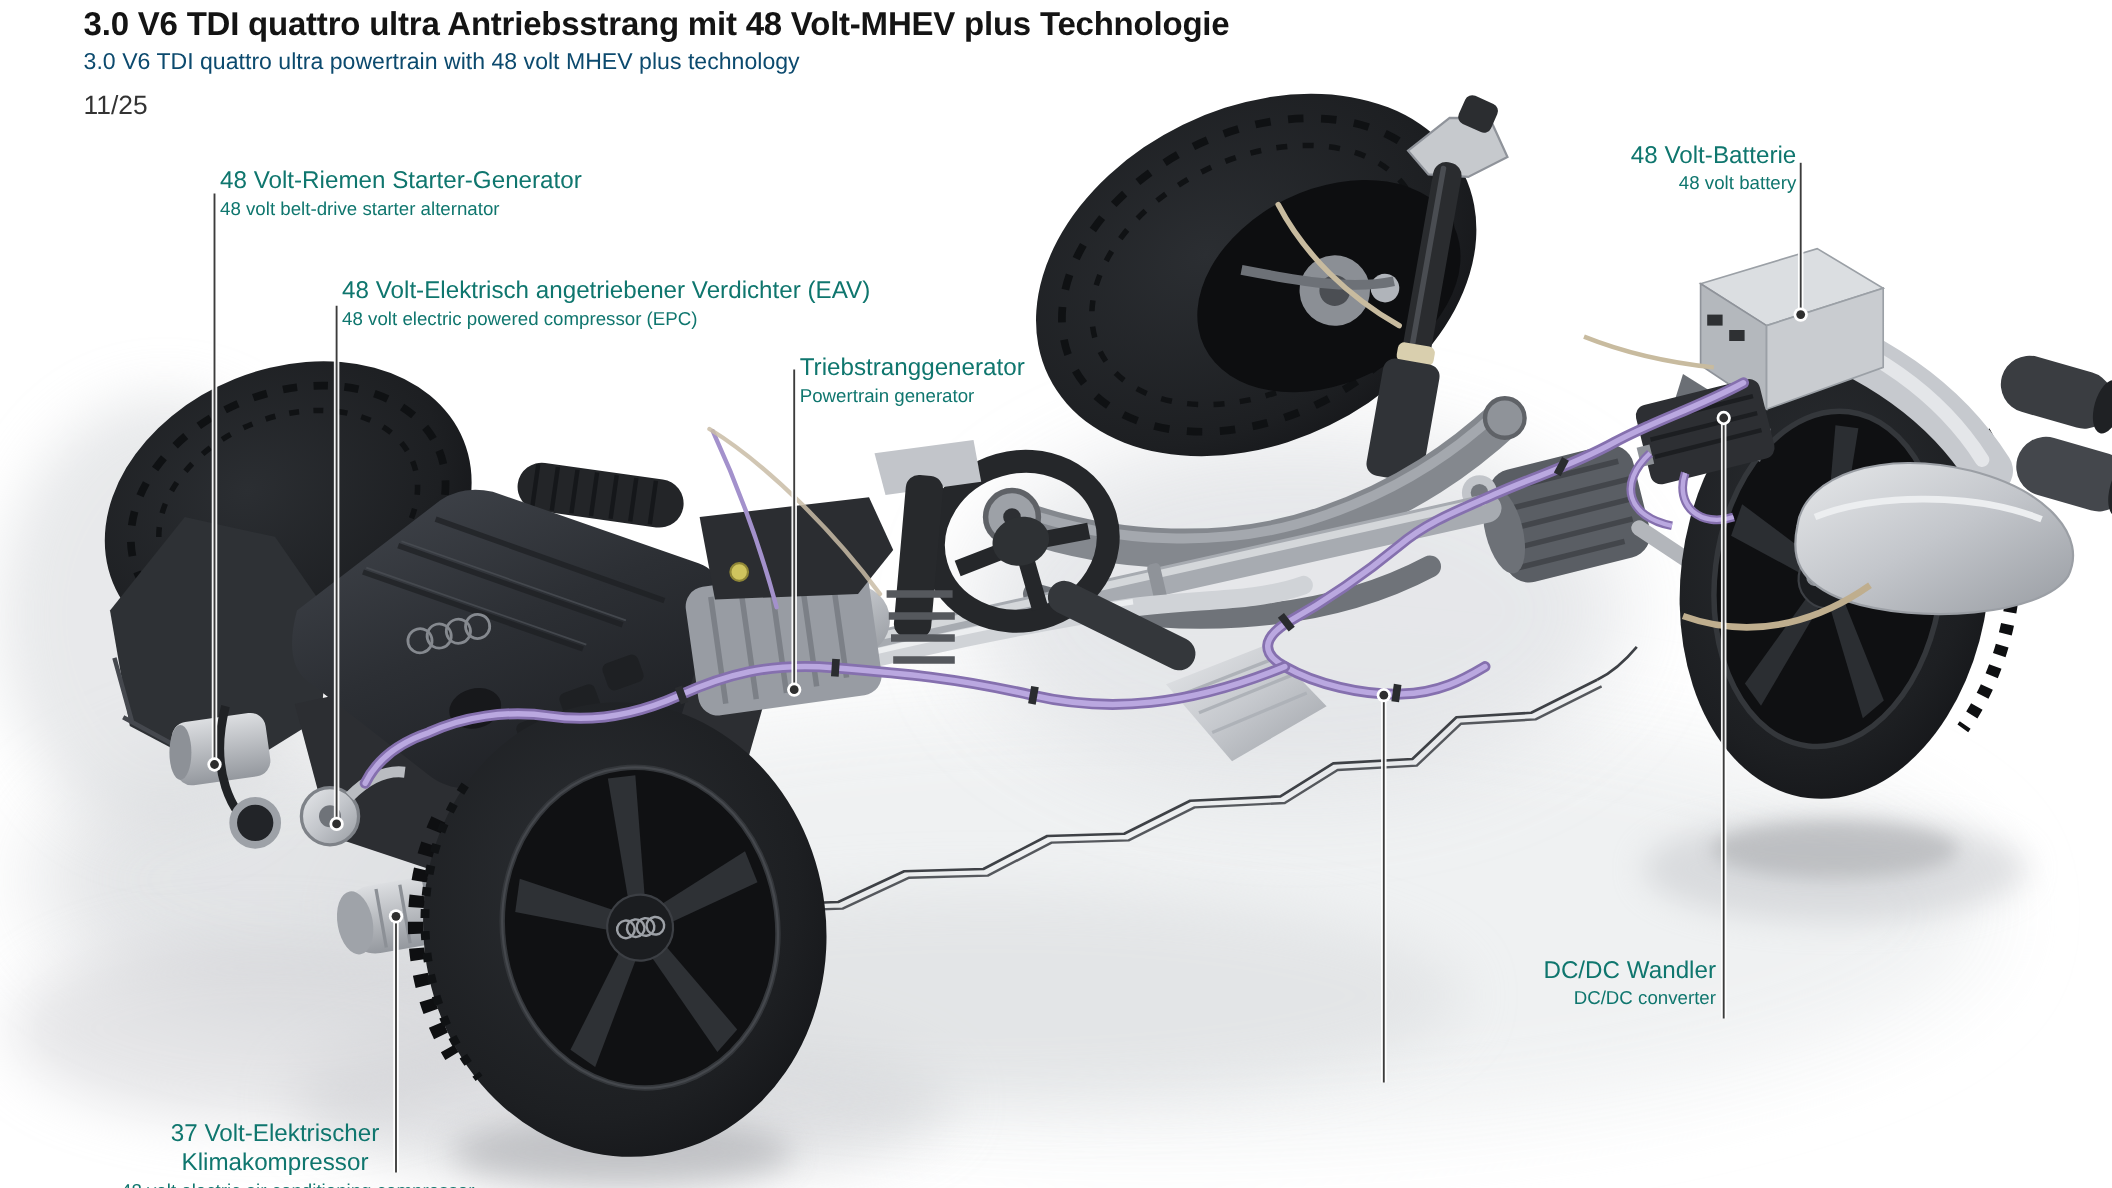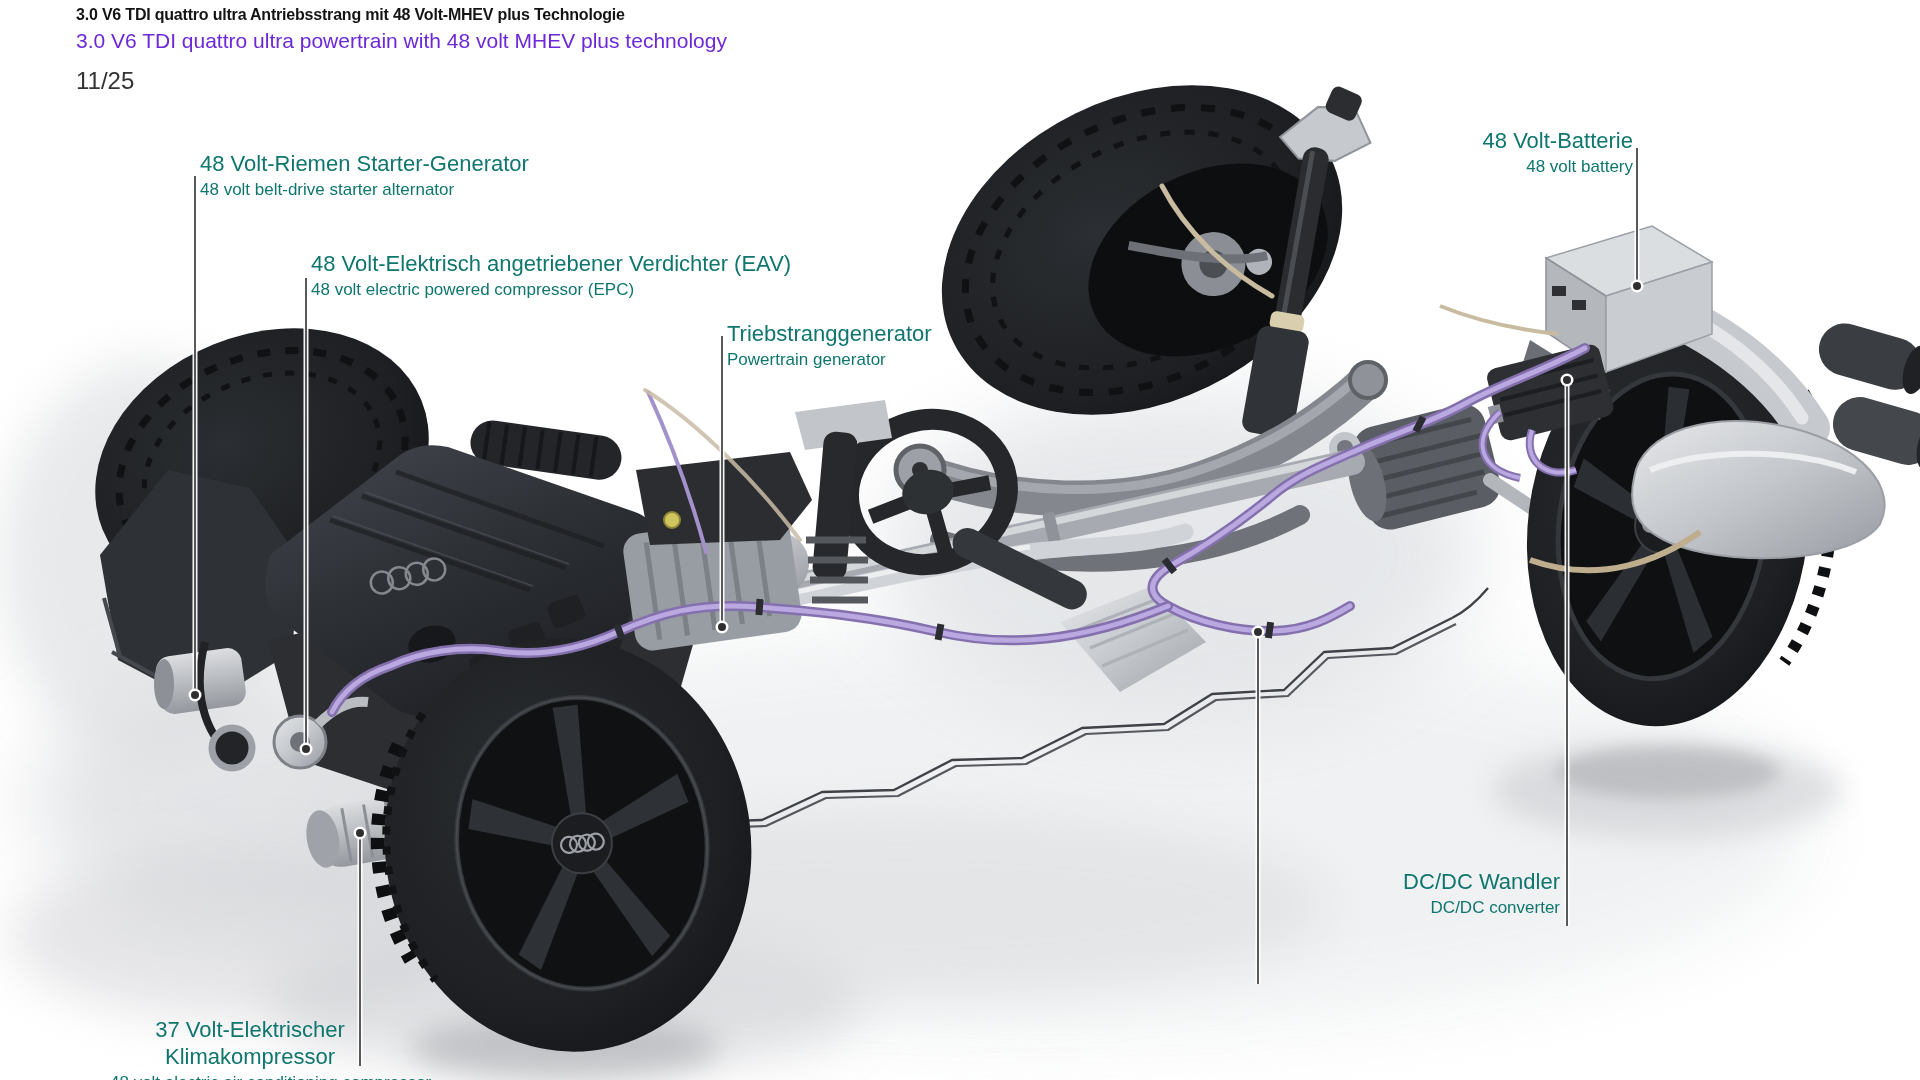--- a/index.html
+++ b/index.html
@@ -1,22 +1,22 @@
 <!DOCTYPE html>
 <html><head>
 <meta charset="utf-8">
 <style>
   html,body{margin:0;padding:0;background:#ffffff;}
   #stage{position:relative;width:1920px;height:1080px;overflow:hidden;background:#ffffff;
          font-family:"Liberation Sans",sans-serif;}
   #illustration{position:absolute;left:0;top:0;width:1920px;height:1080px;}
 
   .header{position:absolute;left:76px;top:6px;color:#1a1a1a;}
-  .header .t-de{font-size:16px;font-weight:700;letter-spacing:-0.2px;color:#141414;}
-  .header .t-en{font-size:21px;margin-top:5px;color:#6d28d9;}
+  .header .t-de{font-size:30px;font-weight:700;letter-spacing:-0.2px;color:#141414;}
+  .header .t-en{font-size:21px;margin-top:5px;color:#0c4a6e;}
   .header .date{font-size:24px;margin-top:14px;color:#333333;}
 
   .label{position:absolute;color:#0f766e;}
   .label .de{font-size:22px;line-height:27px;}
   .label .en{font-size:17px;line-height:25px;}
   .label.right{text-align:right;}
   .label.center{text-align:center;}
   .label.center .en{white-space:nowrap;}
 </style>
 </head>

